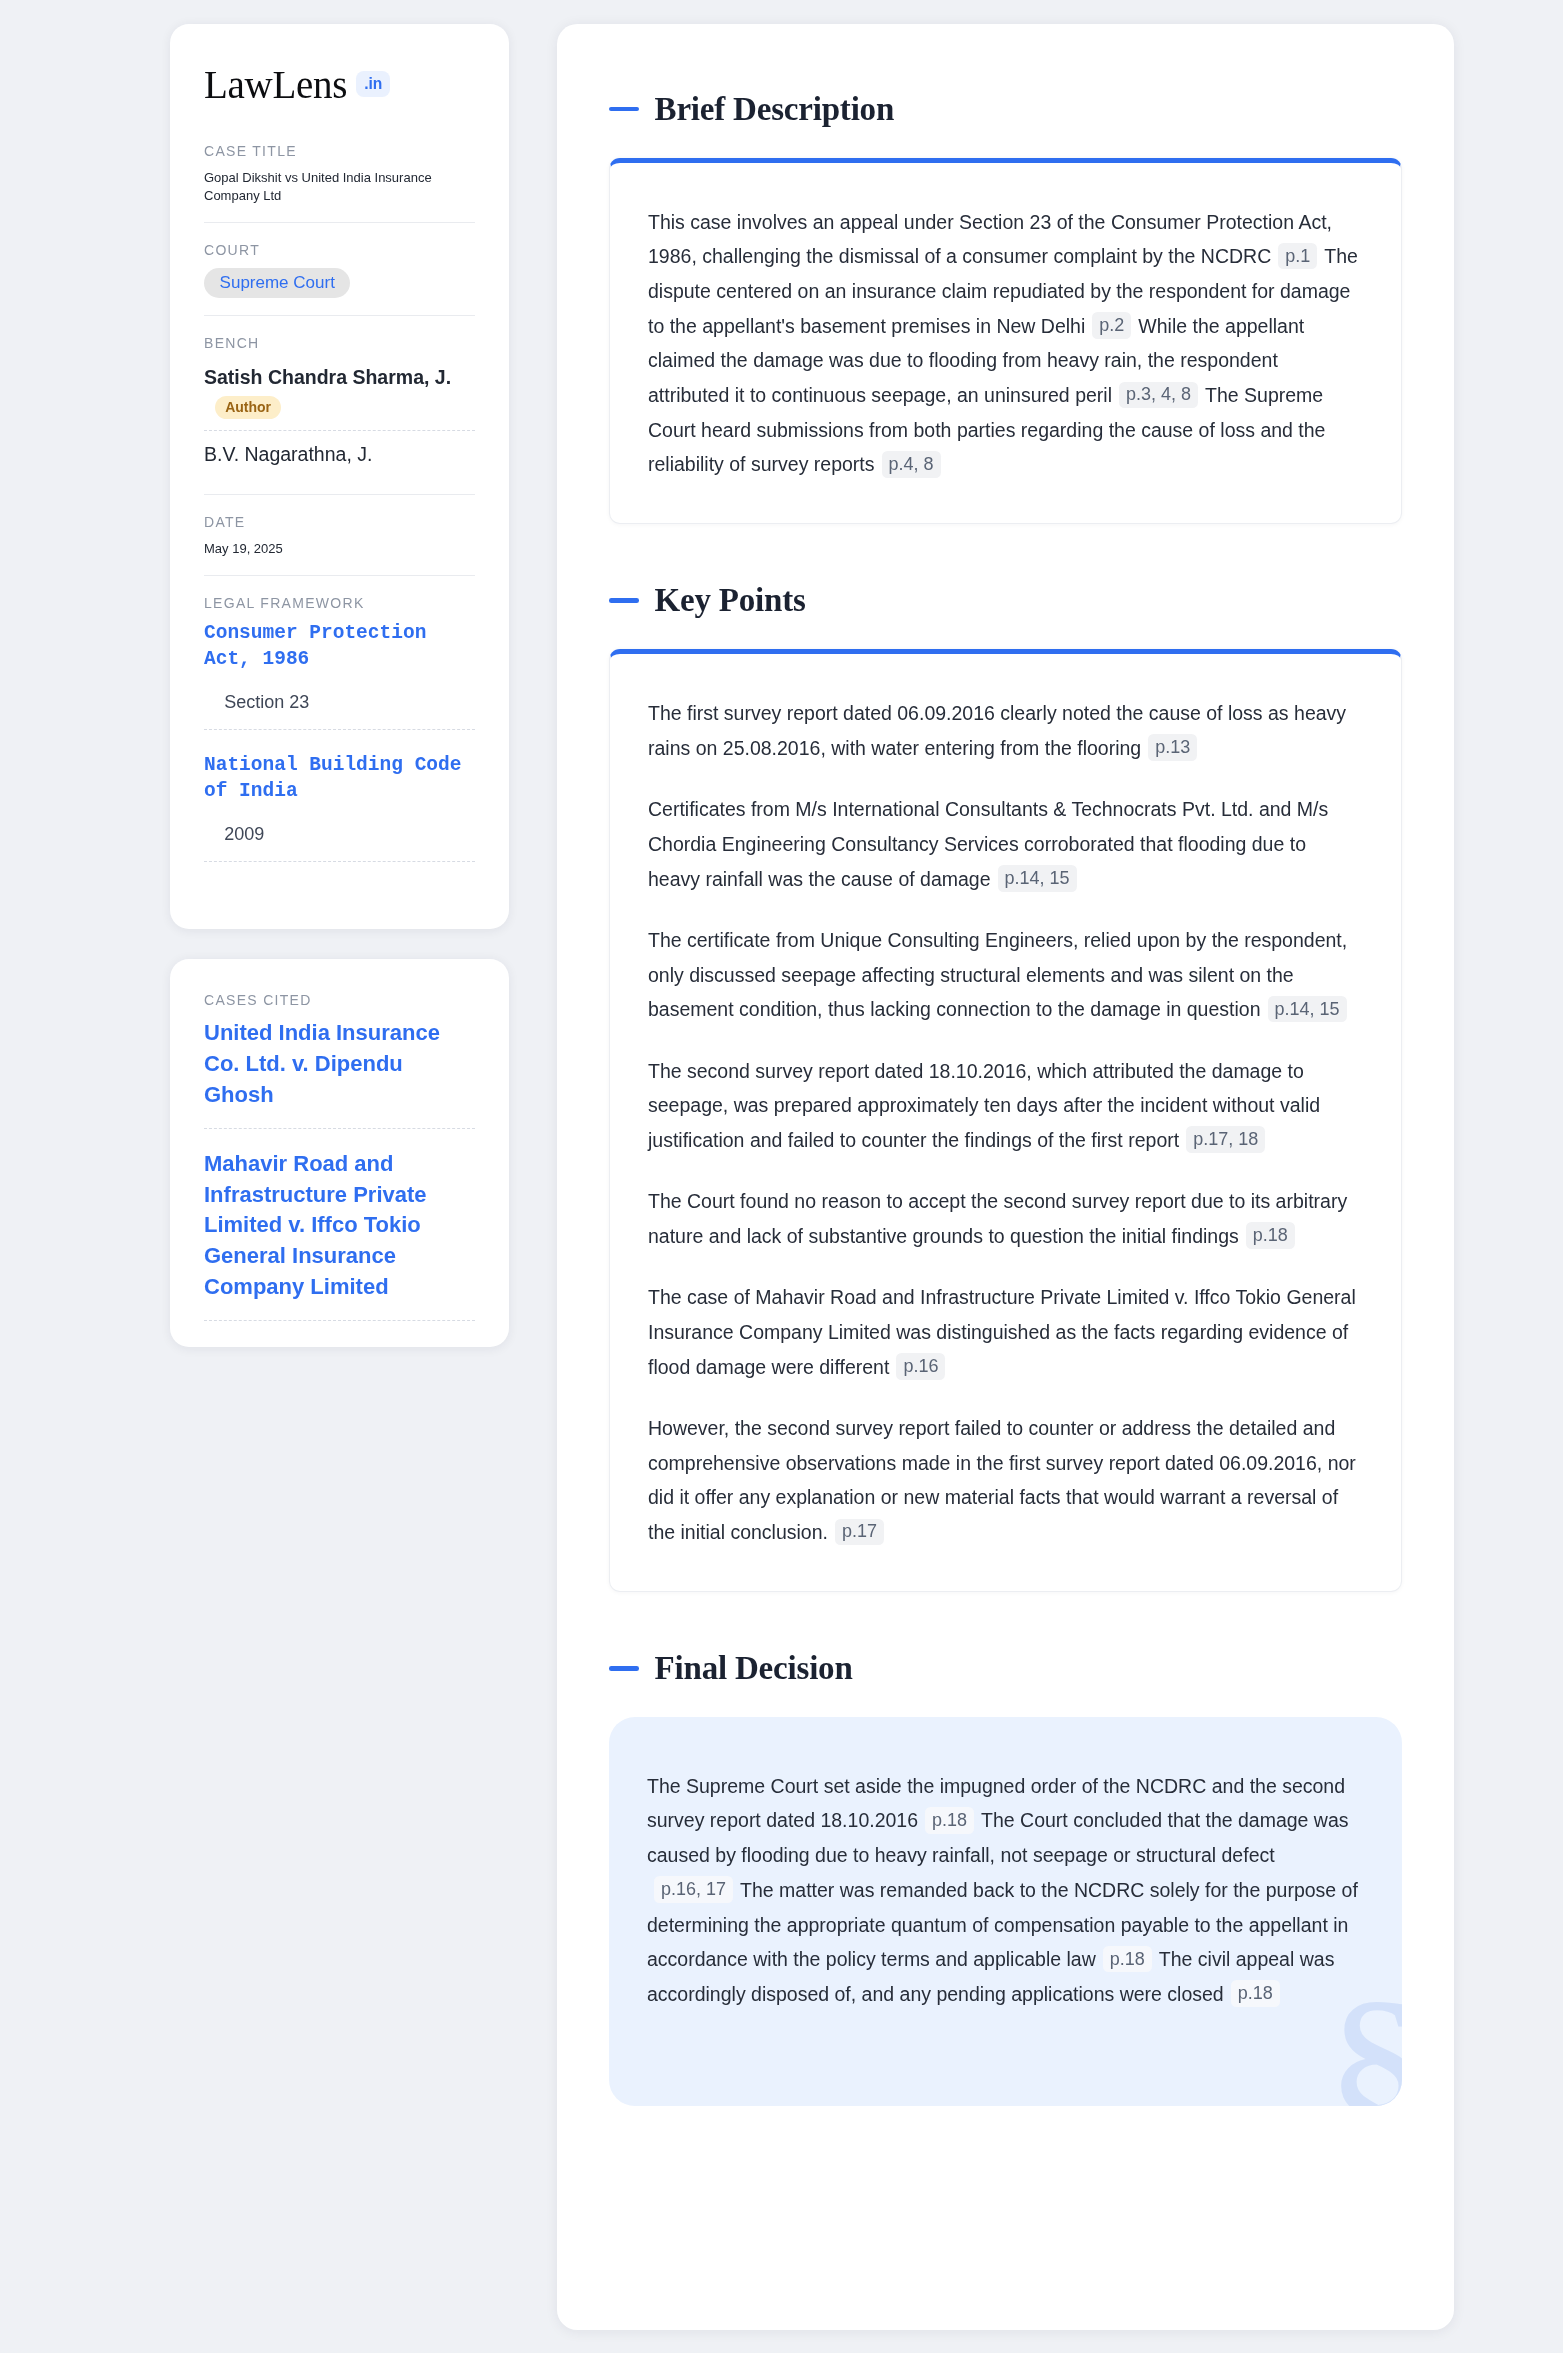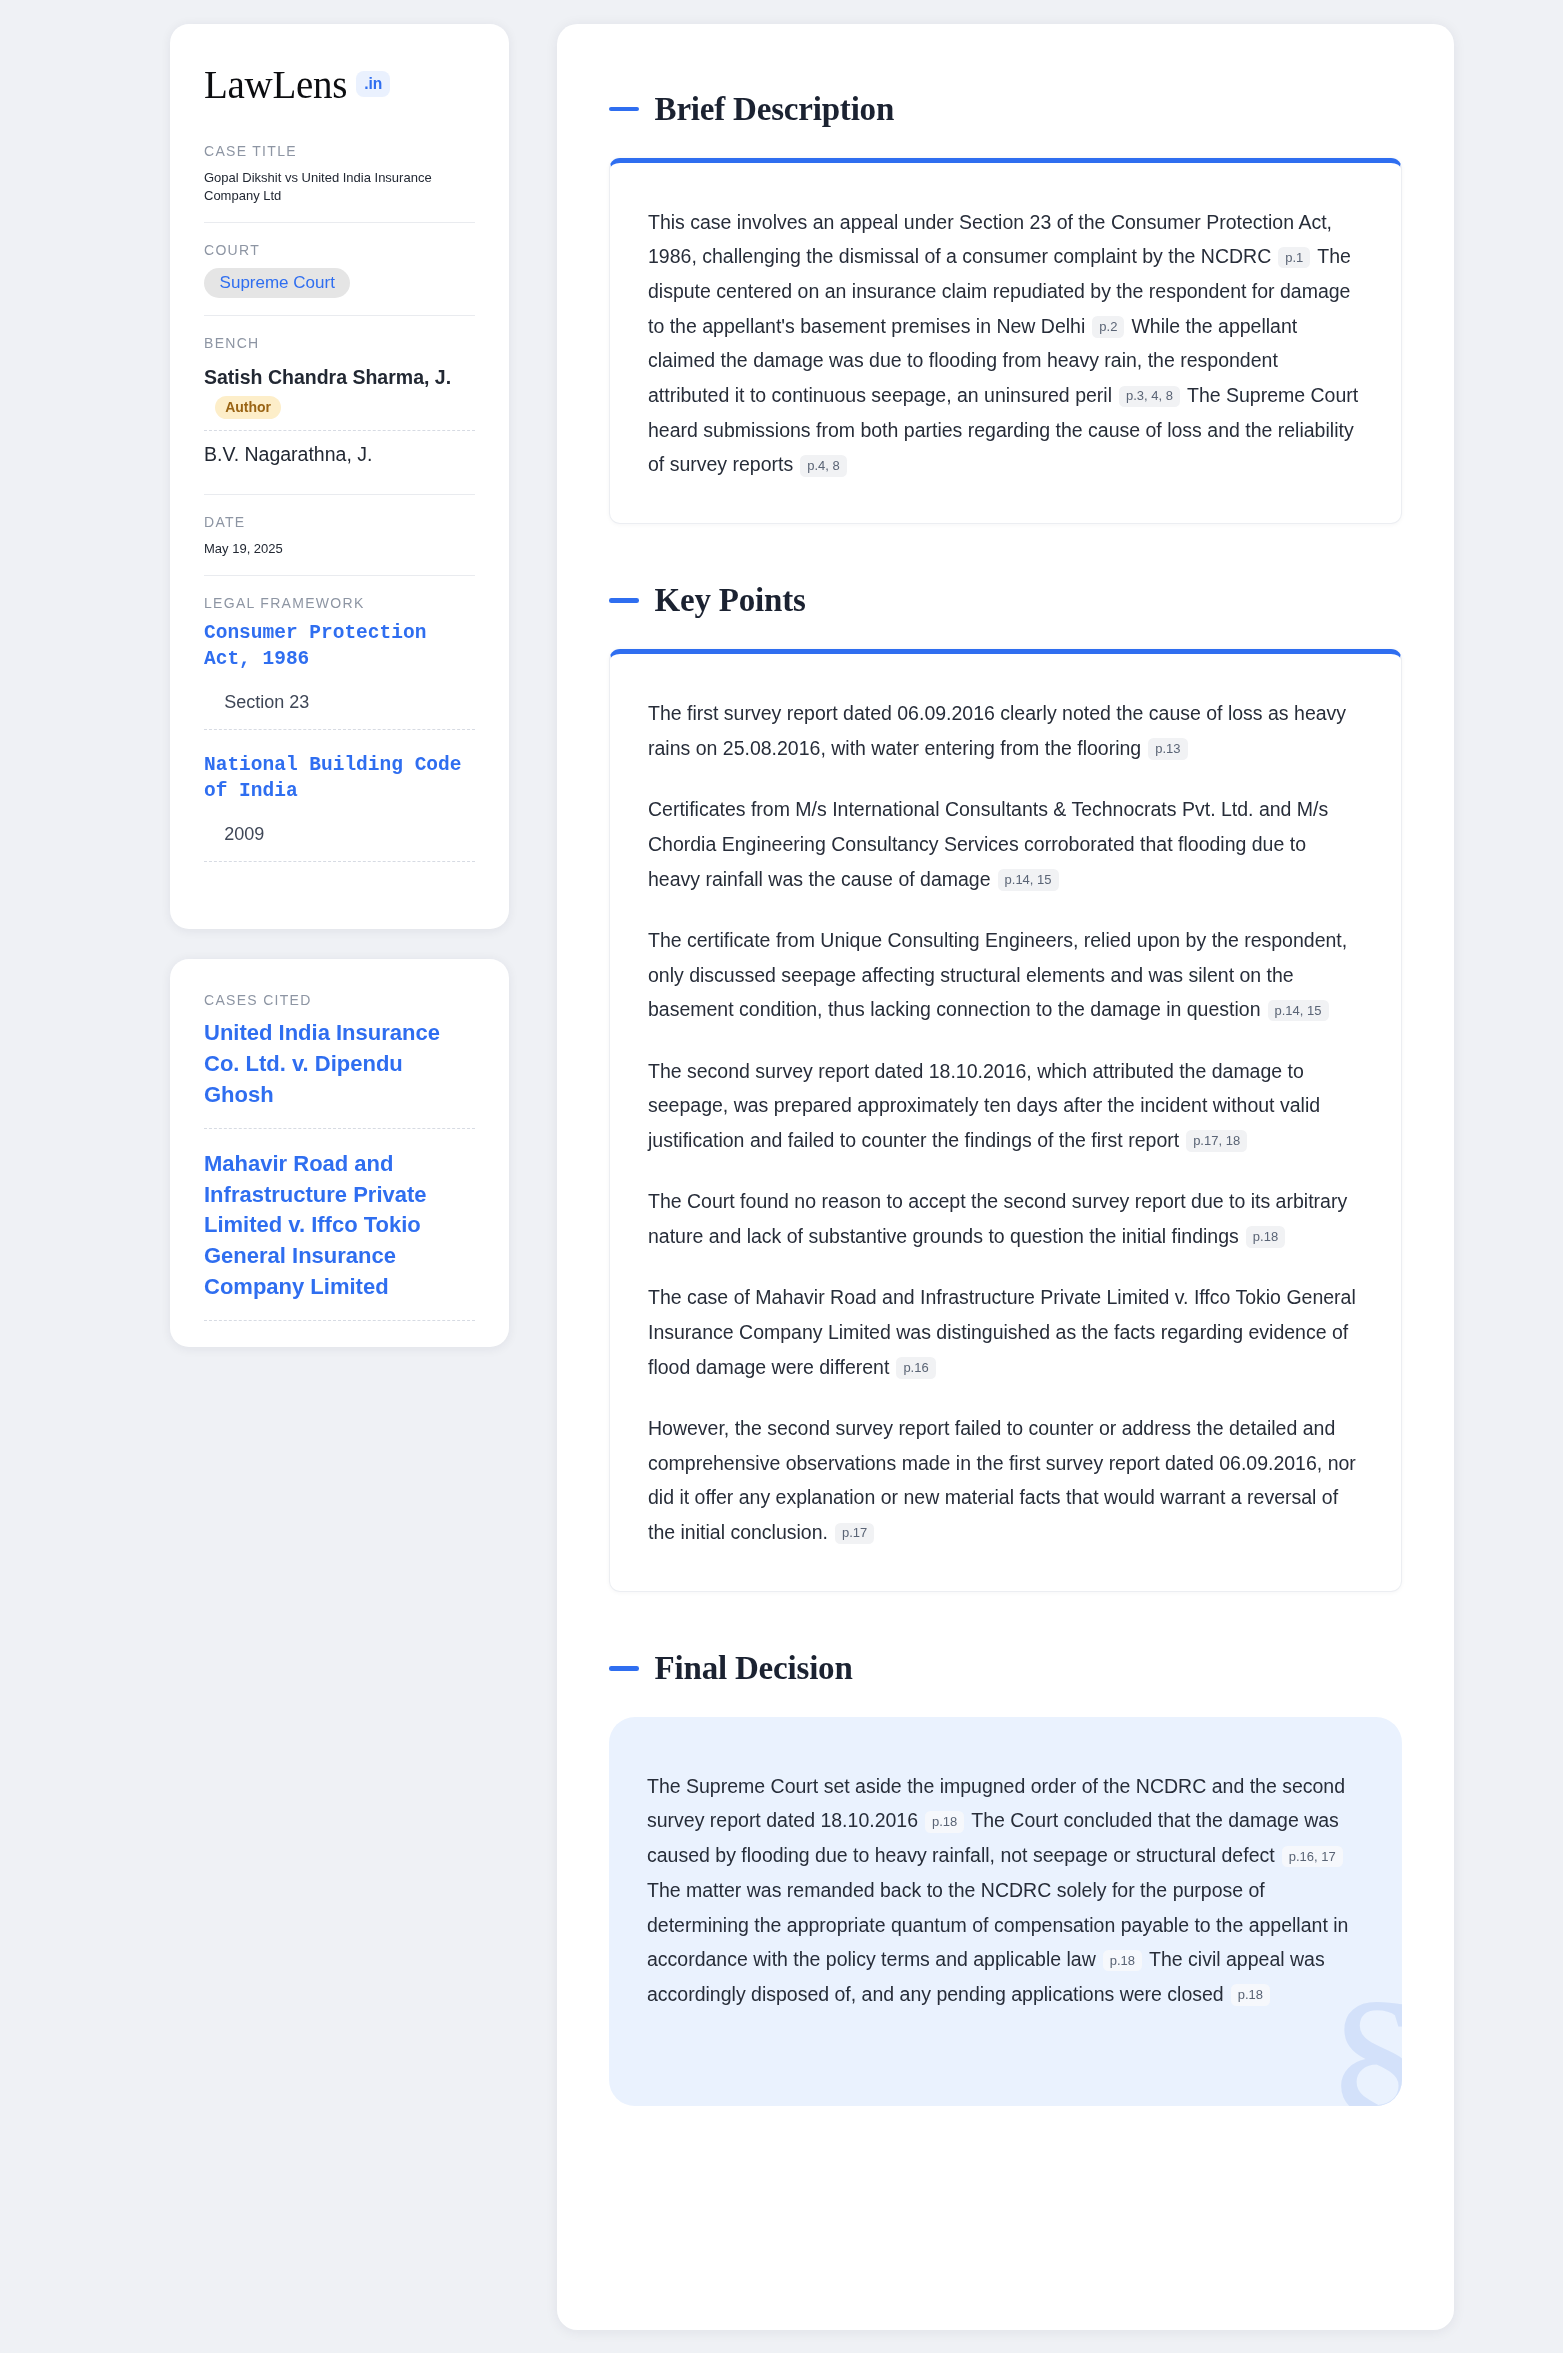--- a/index.html
+++ b/index.html
@@ -213,21 +213,21 @@
     font-size: 19.5px;
     line-height: 1.78;
     color: #272d39;
   }
   .para + .para { margin-top: 26.6px; }
 
   .cite {
     display: inline-block;
     background: #f1f2f4;
     color: #5a6475;
-    font-size: 13px;
+    font-size: 18px;
     border-radius: 5.5px;
     padding: 3.9px 7px 4.7px 7px;
     line-height: 1;
     margin: 0 7px;
     vertical-align: 1.6px;
     white-space: nowrap;
   }
   .panel-decision .cite { background: #f6f8fc; }
   .para-text { position: relative; z-index: 2; }
 </style>

